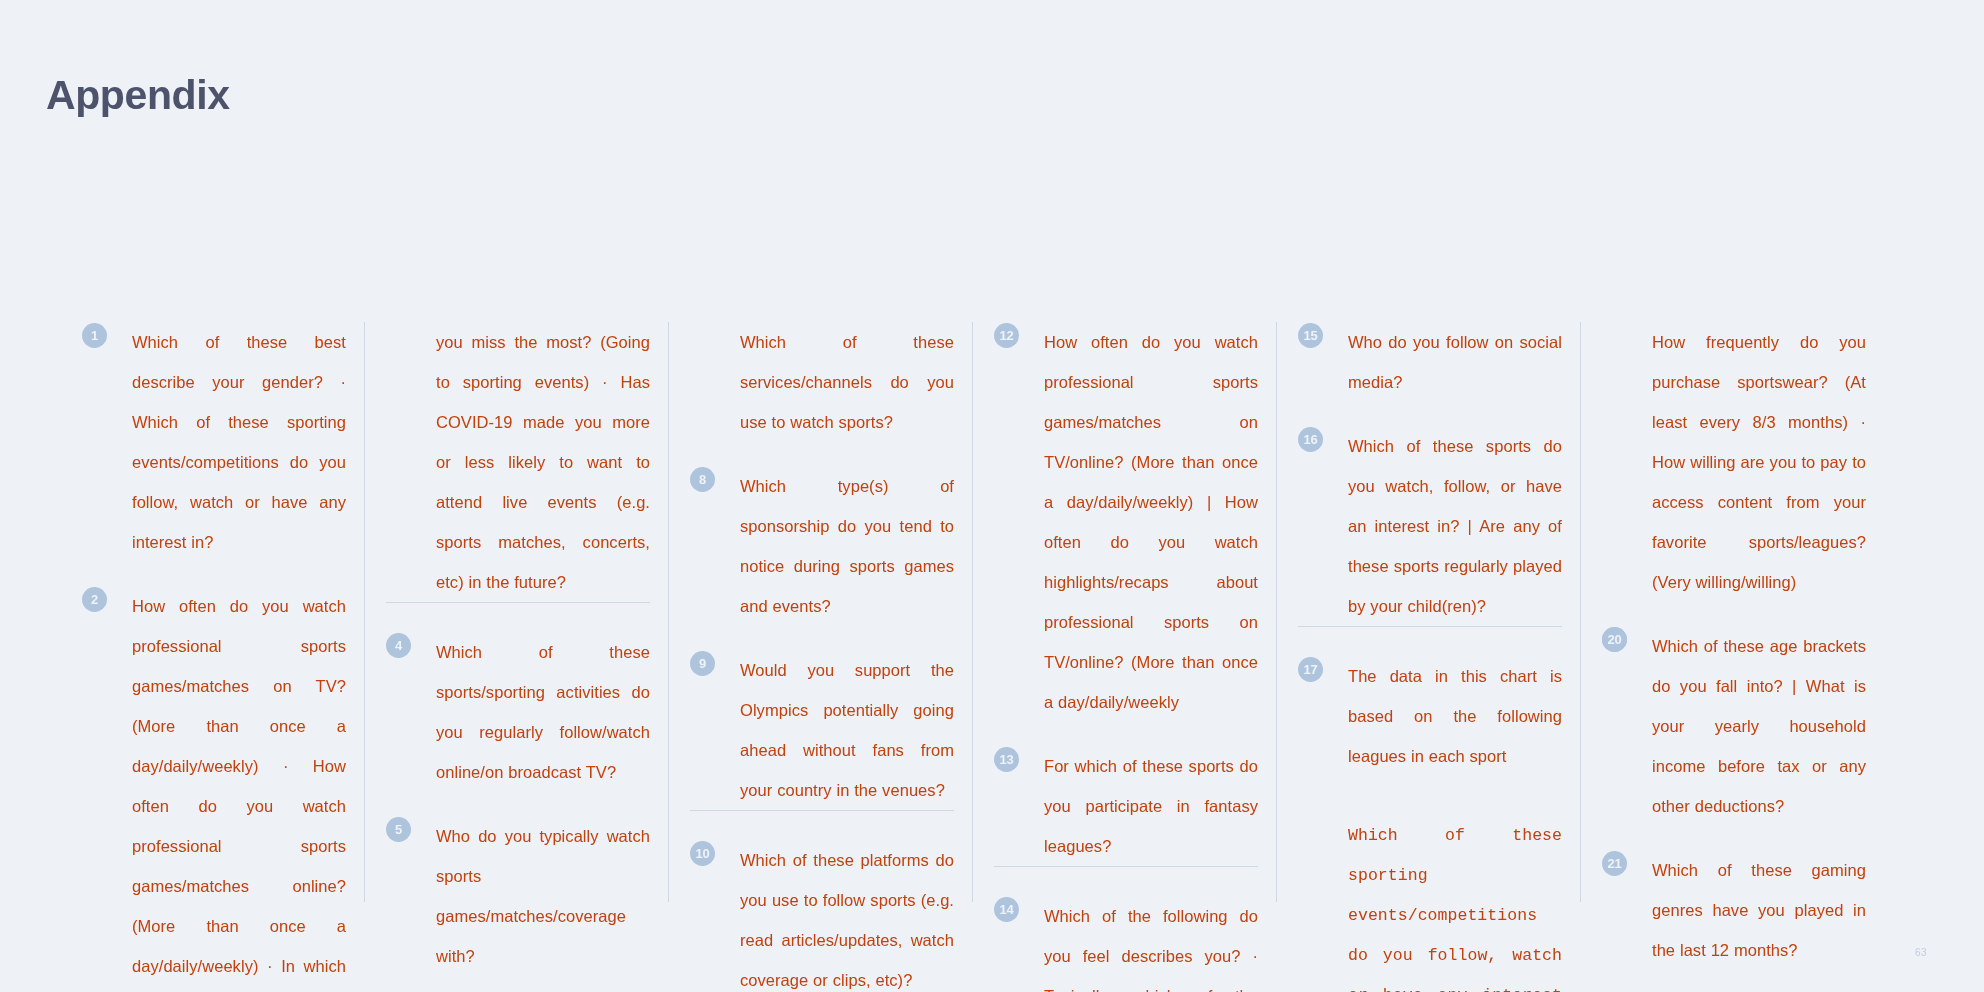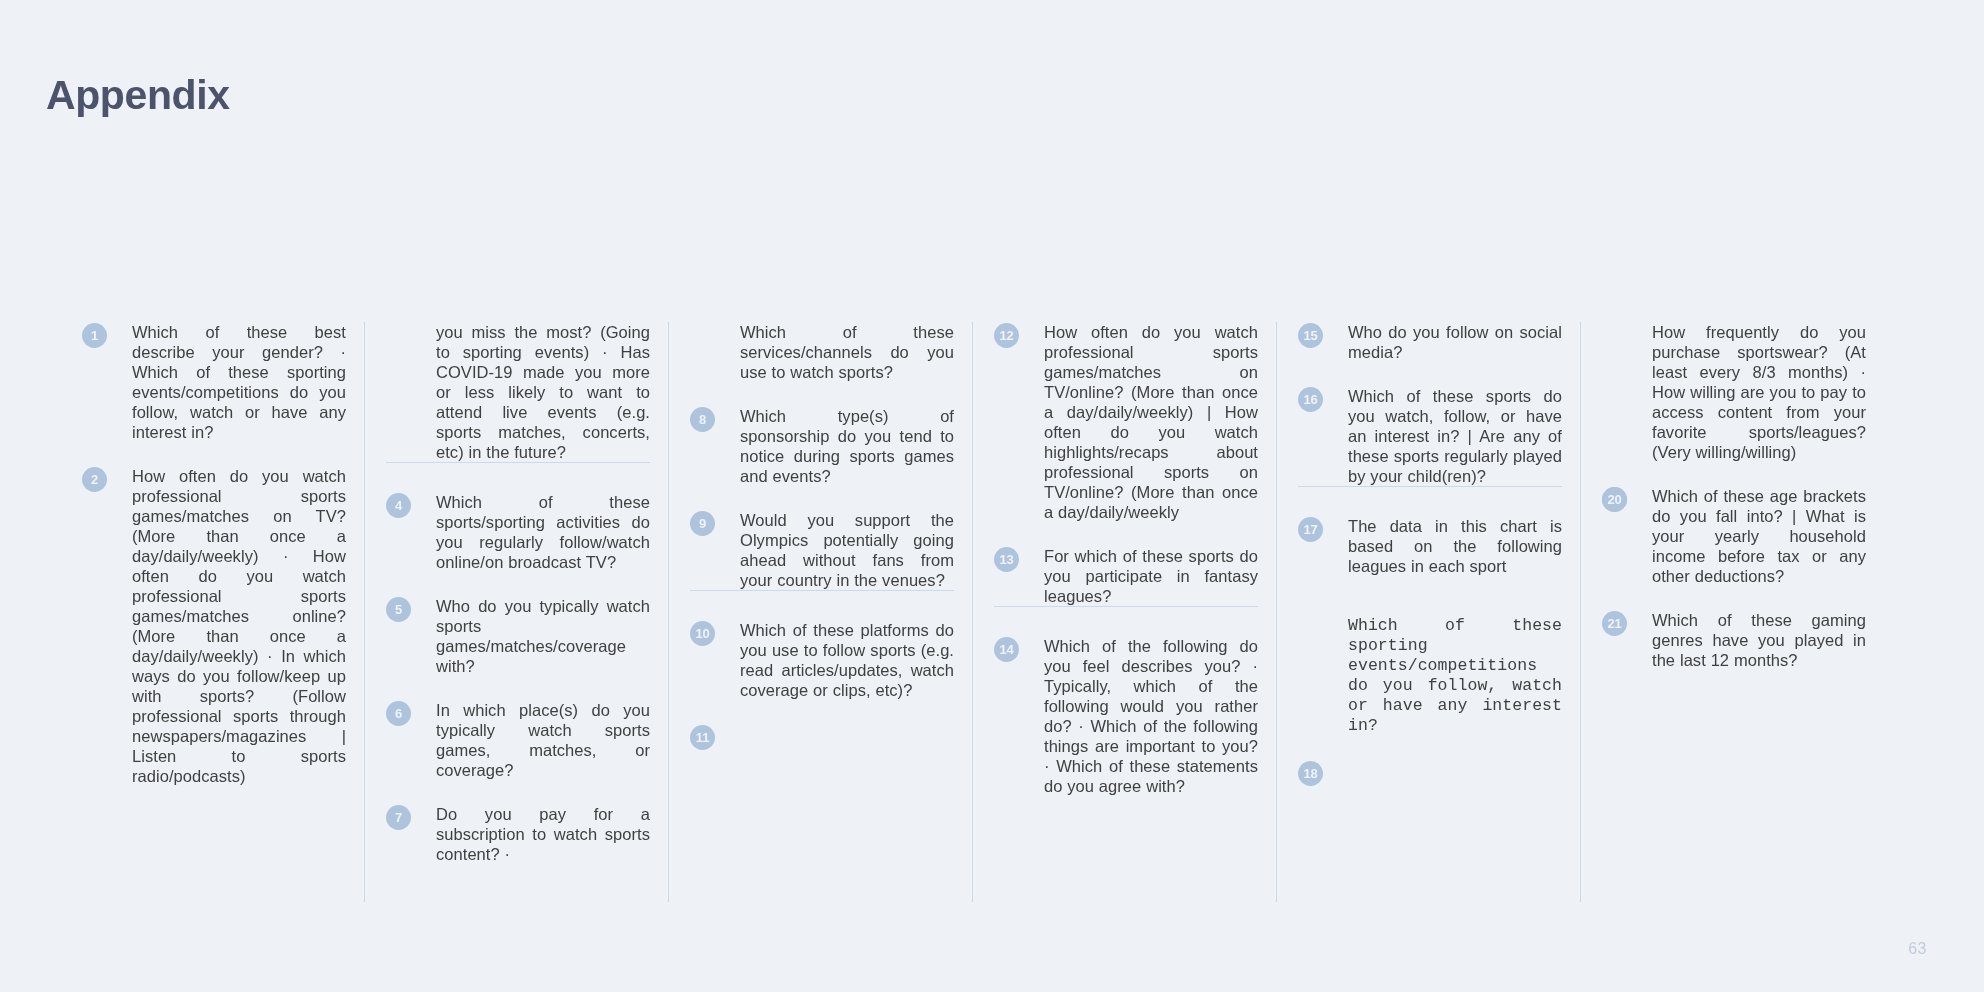--- a/index.html
+++ b/index.html
@@ -25,21 +25,21 @@
     top: 72px;
     font-size: 41px;
     font-weight: bold;
     letter-spacing: -0.4px;
     color: #4d536b;
   }
   .page-number {
     position: absolute;
     right: 57px;
     bottom: 34px;
-    font-size: 16px;
+    font-size: 10px;
     color: #c2ccdb;
     letter-spacing: 0.5px;
   }
 
   
   .columns {
     position: absolute;
     left: 60px;
     top: 322px;
     width: 1880px;
@@ -100,22 +100,22 @@
     font-size: 13px;
     font-weight: 600;
     line-height: 25px;
     text-align: center;
     letter-spacing: -0.2px;
   }
 
   .qtext {
     display: block;
     font-size: 16.5px;
-    line-height: 20px;
-    color: #404040;
+    line-height: 40px;
+    color: #c2410c;
     text-align: justify;
     text-justify: inter-word;
     letter-spacing: 0.05px;
     word-spacing: 0.2px;
   }
   
   .qcont {
     display: block;
     margin-top: 40px;
     font-family: Liberation Mono, monospace;

